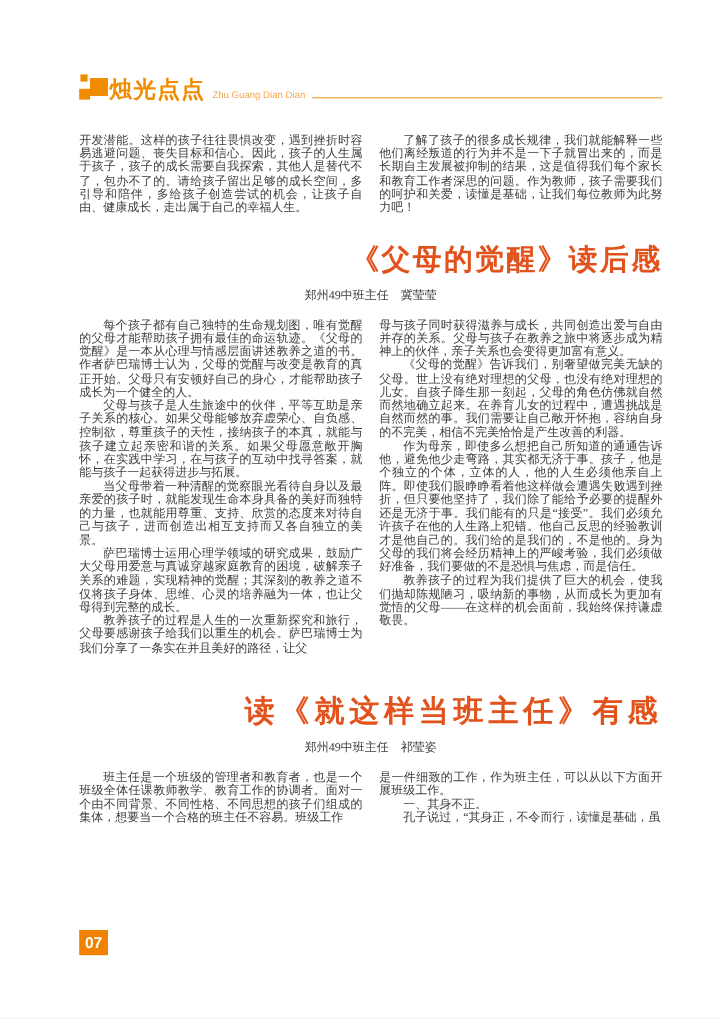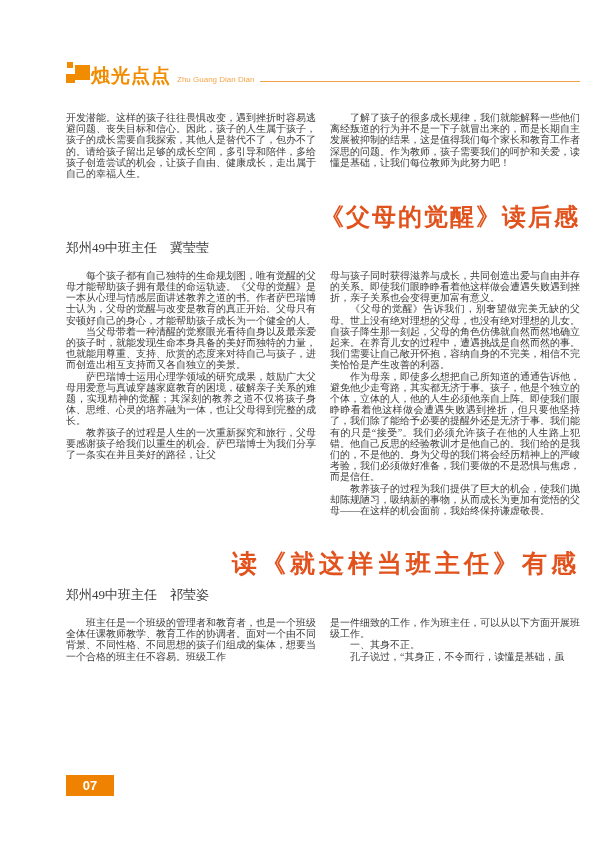--- a/index.html
+++ b/index.html
@@ -1,19 +1,19 @@
 <!DOCTYPE html>
 <html><head>
 <meta charset="utf-8">
 <style>
   html,body { margin:0; padding:0; background:#f2f2f2; }
   .sheet {
     width:600px; height:849px; margin:0 auto; background:#ffffff;
     position:relative; box-sizing:border-box;
-    padding:58px 20px 0 66px;
+    padding:58px 48px 0 66px;
     font-family:"Liberation Serif","DejaVu Serif",serif;
     color:#3c3c3c; overflow:hidden;
     box-shadow:0 0 4px rgba(0,0,0,.15);
   }
   
   .hdr { display:flex; align-items:flex-end; height:27px; }
   .logo-mark { position:relative; width:25px; height:26px; flex:0 0 25px; }
   .sq { position:absolute; background:#f18c00; }
   .sq-small { width:6px;  height:6px;  left:1px; top:3px; }
   .sq-big   { width:15px; height:15px; left:9px; top:6px; }
@@ -28,25 +28,25 @@
   .two-col { display:flex; gap:14px; }
   .col { flex:1; text-align:justify; font-size:10px; line-height:11.2px; }
   .col p { margin:0; }
   .ind { text-indent:2em; }
 
   .intro { margin-top:27px; }
 
   .a-title { text-align:right; color:#e2521d; font-weight:bold; font-size:24px;
              letter-spacing:2px; margin-top:25px; line-height:1.15; }
   .a-title.wide { font-size:25px; letter-spacing:4px; margin-top:34px; }
-  .byline { font-size:13px; margin-top:7px; color:#3c3c3c; }
+  .byline { text-align:center; font-size:10px; margin-top:7px; color:#3c3c3c; }
   .a-body { margin-top:13px; }
 
   .page-num {
-    position:absolute; left:66px; top:775px; width:48px; height:21px;
+    position:absolute; left:66px; top:775px; width:24px; height:21px;
     background:#ef8200; color:#ffffff; text-align:center; line-height:21px;
     font-size:13px; font-weight:bold;
     font-family:"Liberation Sans","DejaVu Sans",sans-serif;
   }
 </style>
 </head>
 <body>
 
 <div class="sheet">
 
@@ -69,26 +69,27 @@
       <p class="ind">了解了孩子的很多成长规律，我们就能解释一些他们离经叛道的行为并不是一下子就冒出来的，而是长期自主发展被抑制的结果，这是值得我们每个家长和教育工作者深思的问题。作为教师，孩子需要我们的呵护和关爱，读懂是基础，让我们每位教师为此努力吧！</p>
     </div>
   </section>
 
   <h1 class="a-title" style="margin-bottom:0;">《父母的觉醒》读后感</h1>
   <div class="byline">郑州49中班主任　冀莹莹</div>
 
   <section class="two-col a-body">
     <div class="col">
       <p class="ind">每个孩子都有自己独特的生命规划图，唯有觉醒的父母才能帮助孩子拥有最佳的命运轨迹。《父母的觉醒》是一本从心理与情感层面讲述教养之道的书。作者萨巴瑞博士认为，父母的觉醒与改变是教育的真正开始。父母只有安顿好自己的身心，才能帮助孩子成长为一个健全的人。</p>
+      <p class="ind">父母与孩子是人生旅途中的伙伴，平等互助是亲子关系的核心。如果父母能够放弃虚荣心、自负感、控制欲，尊重孩子的天性，接纳孩子的本真，就能与孩子建立起亲密和谐的关系。如果父母愿意敞开胸怀，在实践中学习，在与孩子的互动中找寻答案，就能与孩子一起获得进步与拓展。</p>
       <p class="ind">当父母带着一种清醒的觉察眼光看待自身以及最亲爱的孩子时，就能发现生命本身具备的美好而独特的力量，也就能用尊重、支持、欣赏的态度来对待自己与孩子，进而创造出相互支持而又各自独立的美景。</p>
       <p class="ind">萨巴瑞博士运用心理学领域的研究成果，鼓励广大父母用爱意与真诚穿越家庭教育的困境，破解亲子关系的难题，实现精神的觉醒；其深刻的教养之道不仅将孩子身体、思维、心灵的培养融为一体，也让父母得到完整的成长。</p>
       <p class="ind">教养孩子的过程是人生的一次重新探究和旅行，父母要感谢孩子给我们以重生的机会。萨巴瑞博士为我们分享了一条实在并且美好的路径，让父</p>
     </div>
     <div class="col">
-      <p>母与孩子同时获得滋养与成长，共同创造出爱与自由并存的关系。即使我们眼睁睁看着他这样做会遭遇失败遇到挫折，亲子关系也会变得更加富有意义。</p>
+      <p>母与孩子同时获得滋养与成长，共同创造出爱与自由并存的关系。父母与孩子在教养之旅中将逐步成为精神上的伙伴，亲子关系也会变得更加富有意义。</p>
       <p class="ind">《父母的觉醒》告诉我们，别奢望做完美无缺的父母。世上没有绝对理想的父母，也没有绝对理想的儿女。自孩子降生那一刻起，父母的角色仿佛就自然而然地确立起来。在养育儿女的过程中，遭遇挑战是自然而然的事。我们需要让自己敞开怀抱，容纳自身的不完美，相信不完美恰恰是产生改善的利器。</p>
       <p class="ind">作为母亲，即使多么想把自己所知道的通通告诉他，避免他少走弯路，其实都无济于事。孩子，他是个独立的个体，立体的人，他的人生必须他亲自上阵。即使我们眼睁睁看着他这样做会遭遇失败遇到挫折，但只要他坚持了，我们除了能给予必要的提醒外还是无济于事。我们能有的只是“接受”。我们必须允许孩子在他的人生路上犯错。他自己反思的经验教训才是他自己的。我们给的是我们的，不是他的。身为父母的我们将会经历精神上的严峻考验，我们必须做好准备，我们要做的不是恐惧与焦虑，而是信任。</p>
       <p class="ind">教养孩子的过程为我们提供了巨大的机会，使我们抛却陈规陋习，吸纳新的事物，从而成长为更加有觉悟的父母——在这样的机会面前，我始终保持谦虚敬畏。</p>
     </div>
   </section>
 
   <h1 class="a-title wide" style="margin-bottom:0;">读《就这样当班主任》有感</h1>
   <div class="byline">郑州49中班主任　祁莹姿</div>
 
   <section class="two-col a-body">

